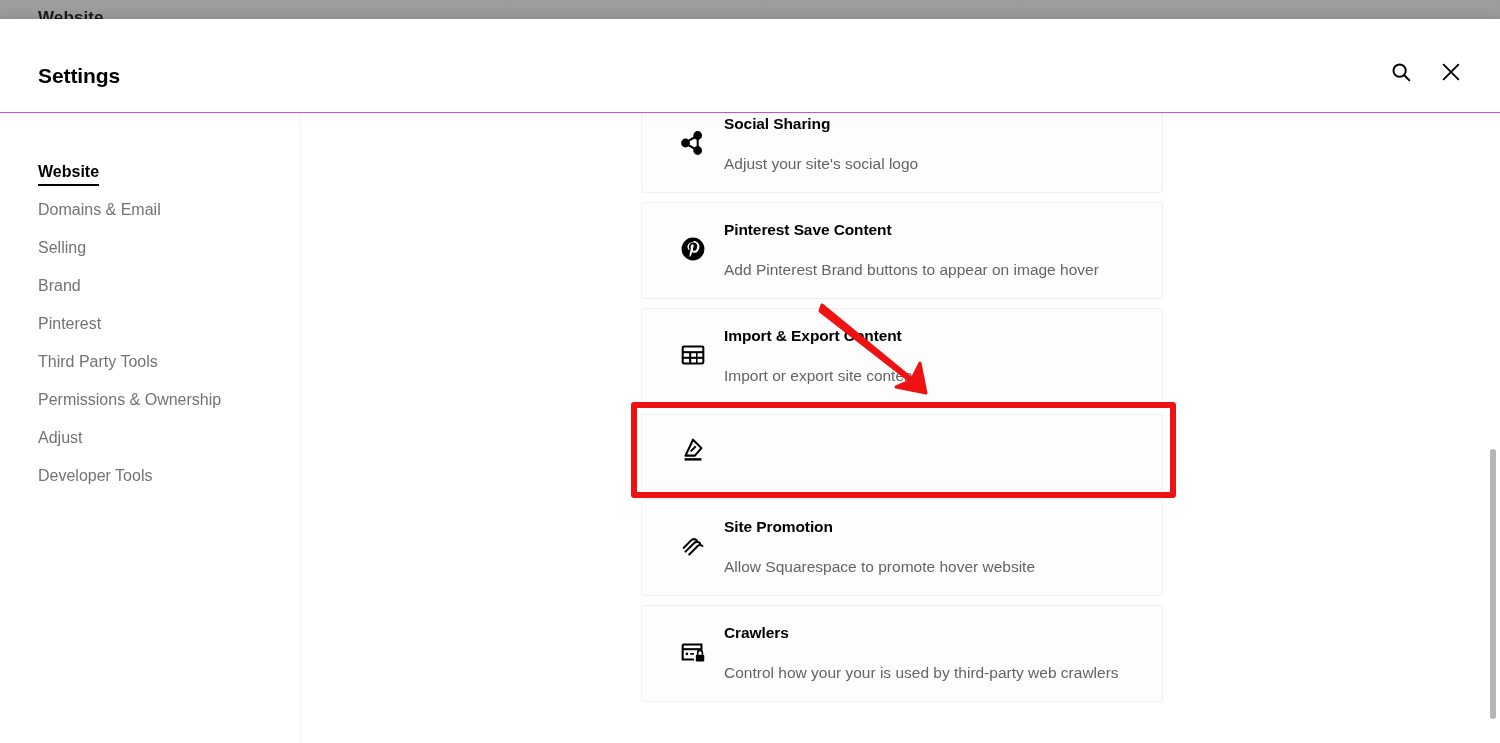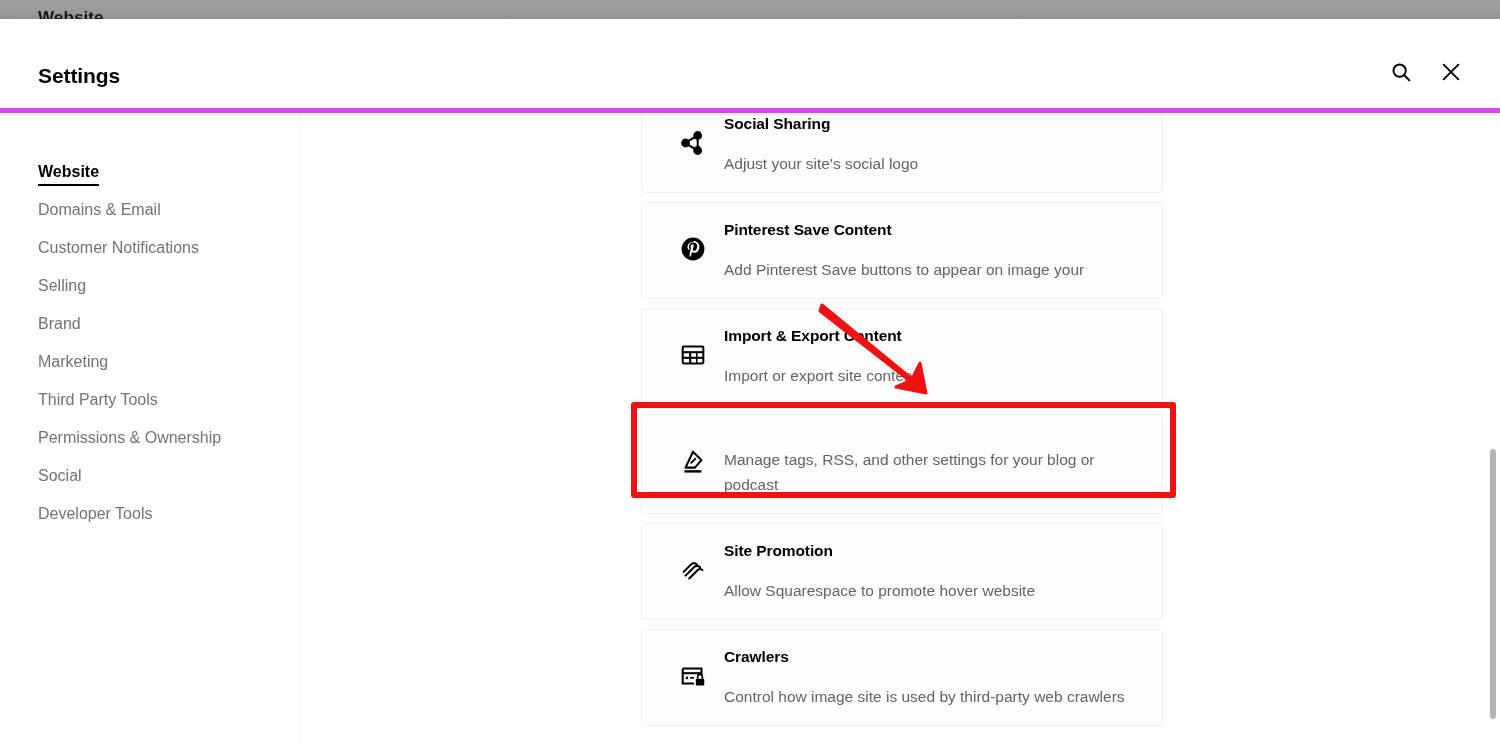--- a/index.html
+++ b/index.html
@@ -67,21 +67,21 @@
     width: 1500px;
     height: 724px;
     background: #ffffff;
     box-shadow: 0 -2px 10px rgba(0,0,0,.10);
   }
 
   
   #modal-header {
     position: relative;
     height: 94px;
-    border-bottom: 5px solid #d946ef;
+    border-bottom: 1px solid #d946ef;
   }
   #modal-title {
     position: absolute;
     left: 38px;
     top: 45px;
     font-size: 21px;
     font-weight: 700;
     color: #000000;
     letter-spacing: -.1px;
   }
@@ -253,27 +253,26 @@
         </svg>
       </span>
     </div>
   </div>
 
   <div id="modal-body">
 
     <div id="sidebar">
         <div class="nav-item active"><span class="nav-label">Website</span></div>
         <div class="nav-item"><span class="nav-label">Domains &amp; Email</span></div>
-        <div class="nav-item"><span class="nav-label">Customer Notifications</span></div>
         <div class="nav-item"><span class="nav-label">Selling</span></div>
         <div class="nav-item"><span class="nav-label">Brand</span></div>
-        <div class="nav-item"><span class="nav-label">Marketing</span></div>
+        <div class="nav-item"><span class="nav-label">Pinterest</span></div>
         <div class="nav-item"><span class="nav-label">Third Party Tools</span></div>
         <div class="nav-item"><span class="nav-label">Permissions &amp; Ownership</span></div>
-        <div class="nav-item"><span class="nav-label">Social</span></div>
+        <div class="nav-item"><span class="nav-label">Adjust</span></div>
         <div class="nav-item"><span class="nav-label">Developer Tools</span></div>
       </div>
 
     <div id="content-pane">
       <div id="settings-list">
           <div class="list-card first">
             <div class="card-icon">
               <span><svg width="30" height="30" viewBox="0 0 32 32" fill="none" stroke="#000" stroke-width="2.2">
                   <circle cx="21" cy="8" r="3.6" fill="#000"></circle>
                   <circle cx="8" cy="16" r="3.6" fill="#000"></circle>
@@ -290,21 +289,21 @@
           </div>
           <div class="list-card">
             <div class="card-icon">
               <span><svg width="30" height="30" viewBox="0 0 32 32">
                   <circle cx="16" cy="16" r="12.2" fill="#000"></circle>
                   <path d="M16.4 8.6c-4.1 0-6.3 2.7-6.3 5.3 0 1.2.6 2.7 1.7 3.2.2.1.3 0 .3-.1l.2-.9c.05-.2 0-.3-.1-.45-.4-.5-.6-1.2-.6-1.9 0-2.4 1.8-4.6 4.8-4.6 2.6 0 4.1 1.6 4.1 3.7 0 2.8-1.2 5.1-3.1 5.1-1 0-1.8-.85-1.55-1.9.3-1.25.9-2.6.9-3.5 0-.8-.45-1.5-1.35-1.5-1.05 0-1.9 1.1-1.9 2.6 0 .95.3 1.6.3 1.6l-1.3 5.5c-.35 1.6-.05 3.6-.03 3.8.02.1.15.13.2.05.1-.1 1.3-1.6 1.7-3.1.12-.4.7-2.7.7-2.7.35.65 1.35 1.2 2.4 1.2 3.2 0 5.35-2.9 5.35-6.8 0-2.95-2.5-5.7-6.3-5.7z" fill="#fff"></path>
                 </svg></span>
             </div>
             <div class="card-text">
               <div class="card-title">Pinterest Save Content</div>
-              <div class="card-desc">Add Pinterest Save buttons to appear on image your</div>
+              <div class="card-desc">Add Pinterest Brand buttons to appear on image hover</div>
             </div>
           </div>
           <div class="list-card">
             <div class="card-icon">
               <span><svg width="30" height="30" viewBox="0 0 32 32" fill="none" stroke="#000" stroke-width="2.2">
                   <rect x="5" y="7" width="22" height="18" rx="1.2"></rect>
                   <line x1="5" y1="13" x2="27" y2="13"></line>
                   <line x1="5" y1="19" x2="27" y2="19"></line>
                   <line x1="13" y1="13" x2="13" y2="25"></line>
                   <line x1="20" y1="13" x2="20" y2="25" stroke-width="1.6"></line>
@@ -317,21 +316,20 @@
           </div>
           <div class="list-card">
             <div class="card-icon">
               <span><svg width="30" height="30" viewBox="0 0 32 32" fill="none" stroke="#000" stroke-width="2.2" stroke-linejoin="round">
                   <path d="M16 5 L25 14 L18 22 L8 22 Z"></path>
                   <path d="M13.5 17.5 L19 12" stroke-width="2"></path>
                   <line x1="7" y1="26" x2="25" y2="26" stroke-width="2.6"></line>
                 </svg></span>
             </div>
             <div class="card-text">
-              <div class="card-desc">Manage tags, RSS, and other settings for your blog or podcast</div>
             </div>
           </div>
           <div class="list-card">
             <div class="card-icon">
               <span><svg width="30" height="30" viewBox="0 0 32 32" fill="none" stroke="#000" stroke-width="2.2" stroke-linecap="round">
                   <path d="M6 18 L14 10 a4 4 0 0 1 6 0"></path>
                   <path d="M8 22 L17 13 a4.5 4.5 0 0 1 6.5 0"></path>
                   <path d="M12 25 L21 16 a4 4 0 0 1 5 0"></path>
                 </svg></span>
             </div>
@@ -346,21 +344,21 @@
                   <path d="M5 8 h20 v7 M5 8 v16 h12"></path>
                   <line x1="5" y1="13" x2="25" y2="13"></line>
                   <circle cx="9.5" cy="18" r="1.4" fill="#000" stroke="none"></circle>
                   <line x1="13" y1="18" x2="17" y2="18" stroke-width="1.8"></line>
                   <rect x="19" y="19" width="9" height="7" rx="1" fill="#000" stroke="none"></rect>
                   <path d="M21 19 v-2.2 a2.5 2.5 0 0 1 5 0 V19" stroke-width="1.8"></path>
                 </svg></span>
             </div>
             <div class="card-text">
               <div class="card-title">Crawlers</div>
-              <div class="card-desc">Control how image site is used by third-party web crawlers</div>
+              <div class="card-desc">Control how your your is used by third-party web crawlers</div>
             </div>
           </div>
         </div>
 
       <div class="highlight-box" style="border-color: rgb(238, 18, 18);"></div>
 
       <div id="annotation-arrow">
         <svg width="120" height="100" viewBox="0 0 120 100">
           <path d="M6,4 L96,78 L104,62 L110,92 L80,86 L94,80 L4,10 Z" fill="#ee1212" stroke="#ee1212" stroke-width="3" stroke-linejoin="round"></path>
         </svg>

